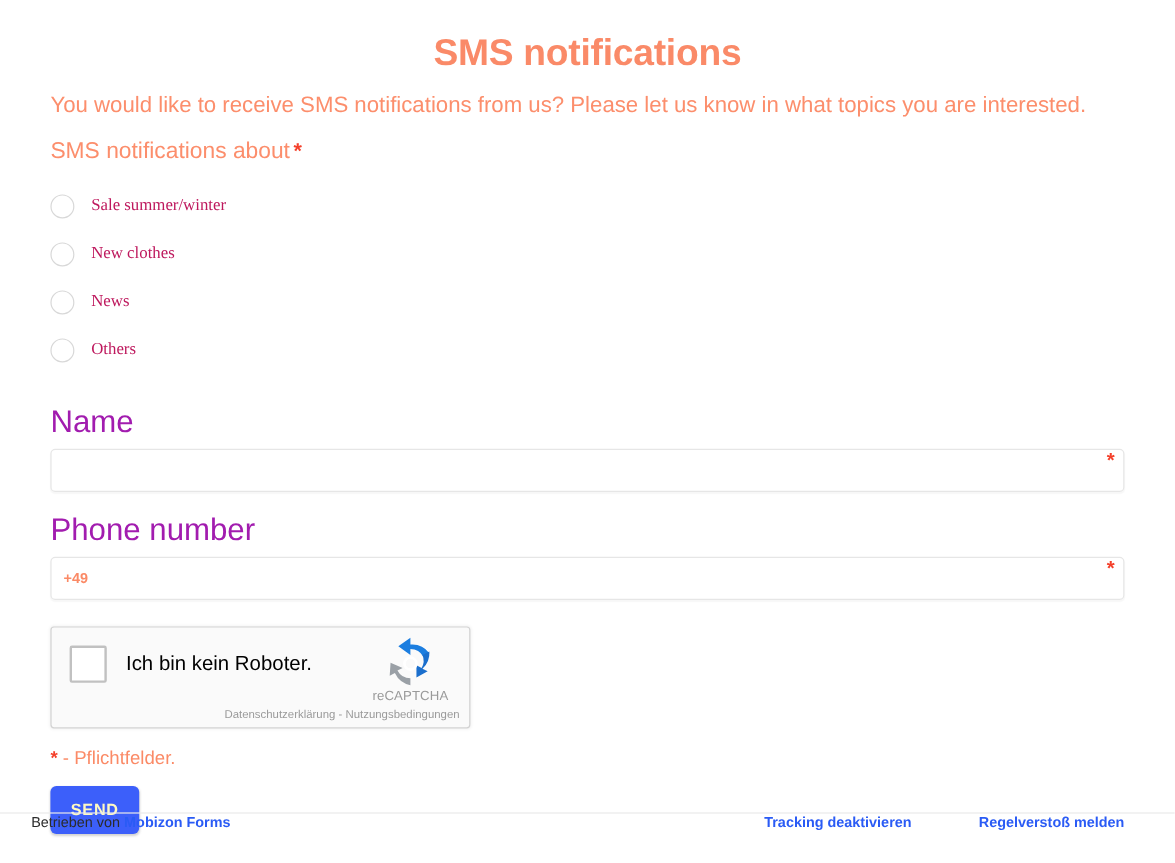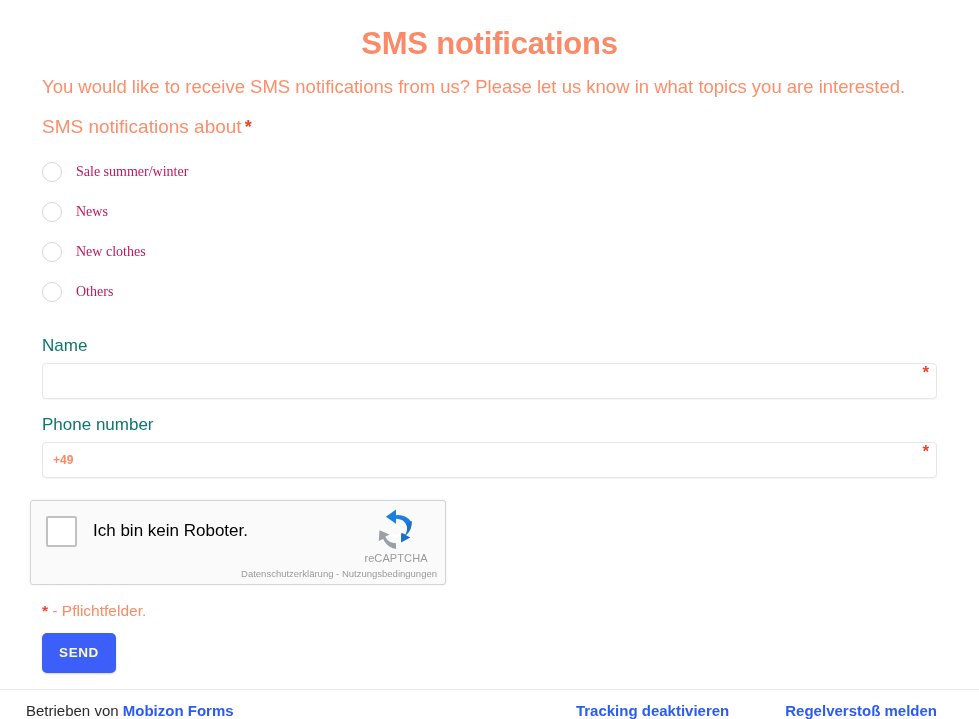--- a/index.html
+++ b/index.html
@@ -87,22 +87,22 @@
     font-size: 14px;
     color: #be185d;
     font-family: Liberation Serif, serif;
   }
 
   
   .field-block {
     padding: 0 42px 0 42px;
   }
   .field-label {
-    font-size: 17px;
-    color: #0f766e;
+    font-size: 26px;
+    color: #a21caf;
     margin: 0 0 7px 0;
   }
   .field-wrap {
     position: relative;
     width: 895px;
   }
   .text-input {
     width: 100%;
     height: 36px;
     box-sizing: border-box;
@@ -127,22 +127,22 @@
     font-weight: bold;
     line-height: 1;
     pointer-events: none;
   }
 
   .gap-name { margin-top: 24px; }
   .gap-phone { margin-top: 16px; }
 
   
   .recaptcha {
-    margin: 22px 0 0 30px;
-    width: 416px;
+    margin: 22px 0 0 42px;
+    width: 350px;
     height: 85px;
     box-sizing: border-box;
     border: 1px solid #d3d3d3;
     border-radius: 3px;
     background: #fafafa;
     position: relative;
     box-shadow: 0 0 3px rgba(0,0,0,0.07);
   }
   .rc-check-row {
     display: flex;
@@ -219,28 +219,28 @@
     cursor: pointer;
     box-shadow: 0 1px 2px rgba(0,0,0,0.18);
   }
 
   
   .footer {
     position: absolute;
     left: 0;
     bottom: 0;
     width: 979px;
-    height: 30px;
+    height: 42px;
     box-sizing: border-box;
     border-top: 1px solid #e9e9e9;
     display: flex;
-    align-items: flex-end;
+    align-items: flex-start;
     justify-content: space-between;
     padding: 0 42px 0 26px;
-    font-size: 15px;
+    font-size: 12px;
   }
   .footer-left { color: #2b2b2b; white-space: nowrap; }
   .footer-link {
     color: #2a5bf5;
     font-weight: bold;
     text-decoration: none;
     cursor: pointer;
   }
   .footer-right {
     display: flex;
@@ -261,25 +261,25 @@
     <span>SMS notifications about</span><span class="req-star">*</span>
   </div>
 
   <ul class="options">
     <li class="option-row">
       <span class="radio-circle"></span>
       <span class="option-label">Sale summer/winter</span>
     </li>
     <li class="option-row">
       <span class="radio-circle"></span>
-      <span class="option-label">News</span>
+      <span class="option-label">New clothes</span>
     </li>
     <li class="option-row">
       <span class="radio-circle"></span>
-      <span class="option-label">New clothes</span>
+      <span class="option-label">News</span>
     </li>
     <li class="option-row">
       <span class="radio-circle"></span>
       <span class="option-label">Others</span>
     </li>
   </ul>
 
   <div class="field-block gap-name">
     <div class="field-label">Name</div>
     <div class="field-wrap">

